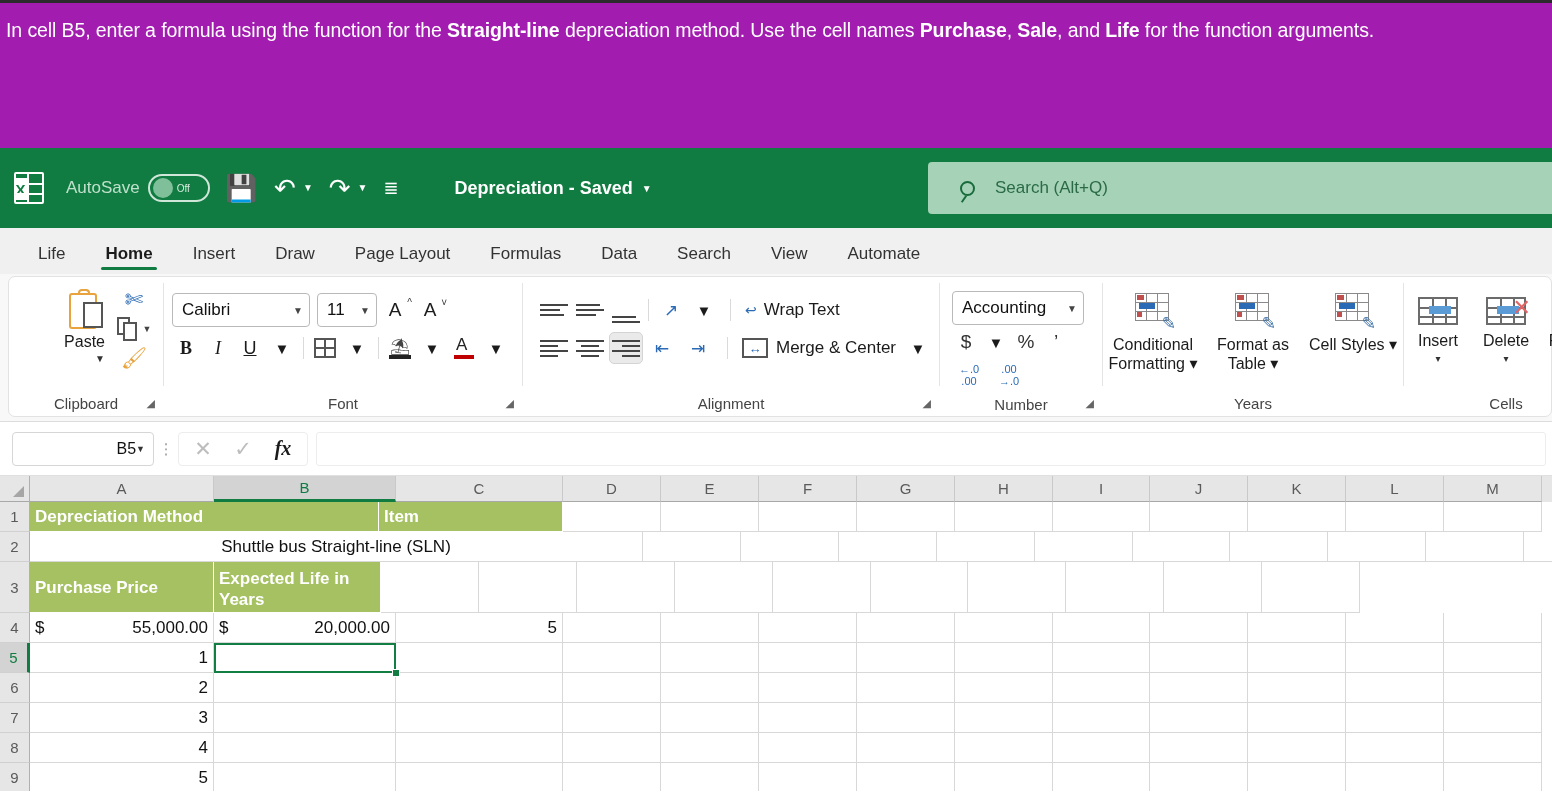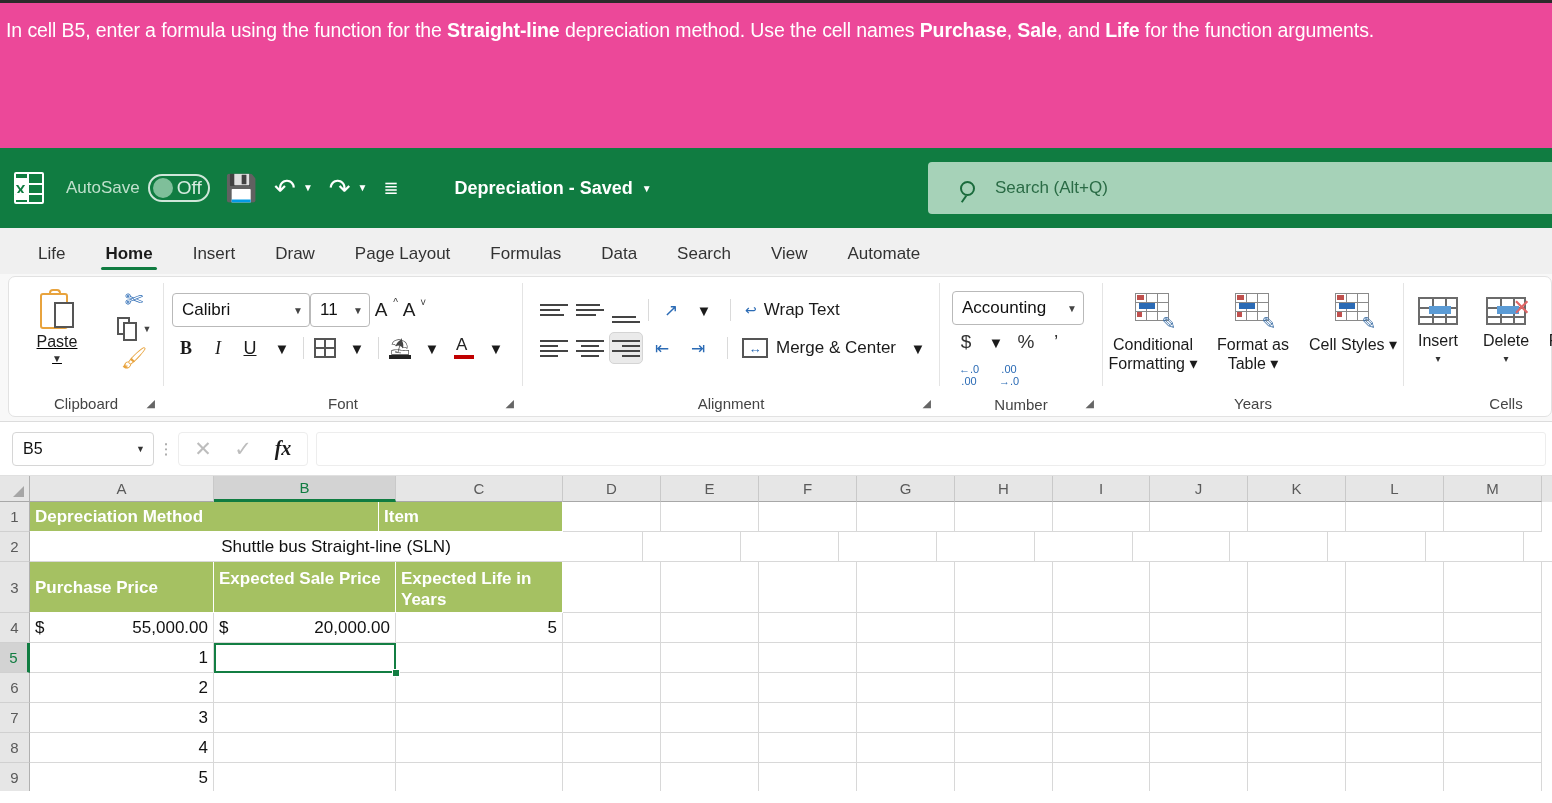--- a/index.html
+++ b/index.html
@@ -6,21 +6,21 @@
   html, body {
     width: 1552px; height: 803px;
     overflow: hidden;
     font-family: "Liberation Sans", sans-serif;
     background: #000;
   }
 
   
   #task-banner {
     position: absolute; left: 0; top: 0; width: 1552px; height: 148px;
-    background: #ec4899; color: #fff;
+    background: #a21caf; color: #fff;
   }
   #task-banner .rule { height: 3px; background: #2b2b2b; width: 100%; }
   #task-banner .txt {
     padding: 14px 6px 0 6px;
     font-size: 19.5px; line-height: 26px; letter-spacing: -0.1px;
     white-space: nowrap;
   }
   #task-banner .txt b { font-weight: bold; }
 
   
@@ -53,21 +53,21 @@
 
   .autosave-label {
     margin-left: 22px; color: #bfe0cc; font-size: 17px;
   }
   .toggle {
     margin-left: 8px; width: 62px; height: 28px; border-radius: 16px;
     border: 2px solid #cfe6d9; display: flex; align-items: center; gap: 4px;
     padding-left: 3px;
   }
   .toggle .knob { width: 20px; height: 20px; border-radius: 50%; background: #7fbf9a; }
-  .toggle .off { color: #d7ebe0; font-size: 19px; text-align: center; }
+  .toggle .off { color: #d7ebe0; font-size: 10px; text-align: center; }
 
   .tb-btn {
     margin-left: 16px; color: #fff; display: flex; align-items: center;
     font-size: 26px; line-height: 1; cursor: default;
   }
   .tb-caret { margin-left: 7px; font-size: 10px; color: #fff; }
 
   .doc-title {
     margin-left: 56px; color: #fff; font-size: 18px; font-weight: bold;
     display: flex; align-items: center;
@@ -120,23 +120,22 @@
     height: 26px; font-size: 15px; color: #444; text-align: center;
     display: flex; align-items: center; justify-content: center; position: relative;
   }
   .grp .dlg {
     position: absolute; right: 8px; bottom: 6px; font-size: 11px; color: #666;
   }
   .gsep { width: 1px; background: #e4e4e4; margin: 6px 0 30px 0; flex: none; }
 
   
   .clip-left {
-    width: 96px; display: flex; flex-direction: column; align-items: center;
+    width: 96px; display: flex; flex-direction: column; align-items: flex-end;
     padding-top: 4px;
-    text-decoration: underline;
   }
   .clipboard-ico {
     width: 38px; height: 42px; position: relative;
   }
   .clipboard-ico .board {
     position: absolute; left: 2px; top: 4px; width: 28px; height: 36px;
     border: 2.5px solid #e8a33d; border-radius: 3px; background: #fff;
   }
   .clipboard-ico .clipt {
     position: absolute; left: 11px; top: 0px; width: 12px; height: 8px;
@@ -157,21 +156,21 @@
   .mini-row { display: flex; align-items: center; gap: 4px; }
   .scissors { font-size: 22px; color: #2b6bb5; line-height: 1; }
   .copy-ico { width: 22px; height: 24px; position: relative; }
   .copy-ico .c1 { position: absolute; left: 0; top: 0; width: 13px; height: 18px; border: 2px solid #555; }
   .copy-ico .c2 { position: absolute; left: 6px; top: 5px; width: 14px; height: 19px; border: 2px solid #555; background: #fff; }
   .brush { font-size: 21px; color: #e8a33d; line-height: 1; }
   .mini-car { font-size: 9px; color: #444; }
 
   
   .font-grp-box { width: 358px; padding: 6px 0 0 8px; }
-  .fg-row { display: flex; align-items: center; height: 38px; }
+  .fg-row { display: flex; align-items: center; gap: 7px; height: 38px; }
   .combo {
     border: 1px solid #b9b9b9; border-radius: 4px; height: 34px;
     display: flex; align-items: center; padding: 0 6px 0 9px;
     font-size: 17px; color: #111; background: #fff;
   }
   .combo .cv { flex: 1; }
   .combo .cc { font-size: 10px; color: #444; margin-left: 8px; }
   .font-name { width: 138px; }
   .font-size { width: 60px; }
   .ic-btn {
@@ -238,21 +237,21 @@
 
   
   #fbar {
     height: 54px; background: #fff; display: flex; align-items: center;
     padding: 0 4px; border-bottom: 1px solid #e0e0e0;
   }
   #name-box {
     width: 142px; height: 34px; margin-left: 8px;
     border: 1px solid #d6d6d6; border-radius: 4px;
     display: flex; align-items: center; padding: 0 8px 0 10px;
-    font-size: 16px; color: #111;
+    font-size: 16px; color: #111; text-align: right;
   }
   #name-box .nb-v { flex: 1; }
   #name-box .nb-c { font-size: 9px; color: #333; }
   .kebab { width: 24px; text-align: center; color: #9a9a9a; font-size: 15px; letter-spacing: 0; line-height: 6px; }
   #fb-btns {
     display: flex; align-items: center; gap: 0; height: 34px;
     border: 1px solid #ededed; border-radius: 4px; padding: 0 4px;
   }
   .fb-b { width: 40px; text-align: center; font-size: 21px; color: #bdbdbd; }
   .fb-fx { width: 40px; text-align: center; font-size: 20px; color: #1b1b1b; font-family: "Liberation Serif", serif; font-style: italic; font-weight: bold; }
@@ -714,21 +713,20 @@
           <div class="cell blank" style="width: 98px;"></div>
           <div class="cell blank" style="width: 97px;"></div>
           <div class="cell blank" style="width: 98px;"></div>
           <div class="cell blank" style="width: 98px;"></div>
           <div class="cell blank" style="width: 98px;"></div>
           <div class="cell blank" style="width: 98px;"></div>
         </div>
         <div class="row" style="height: 51px;">
           <div class="rh">3</div>
           <div class="cell hdrgreen" style="width: 184px;">Purchase Price</div>
-          <div class="cell hdrgreen wrap" style="width: 182px;">Expected Sale Price</div>
           <div class="cell hdrgreen wrap" style="width: 167px;">Expected Life in Years</div>
           <div class="cell blank" style="width: 98px;"></div>
           <div class="cell blank" style="width: 98px;"></div>
           <div class="cell blank" style="width: 98px;"></div>
           <div class="cell blank" style="width: 98px;"></div>
           <div class="cell blank" style="width: 98px;"></div>
           <div class="cell blank" style="width: 97px;"></div>
           <div class="cell blank" style="width: 98px;"></div>
           <div class="cell blank" style="width: 98px;"></div>
           <div class="cell blank" style="width: 98px;"></div>

